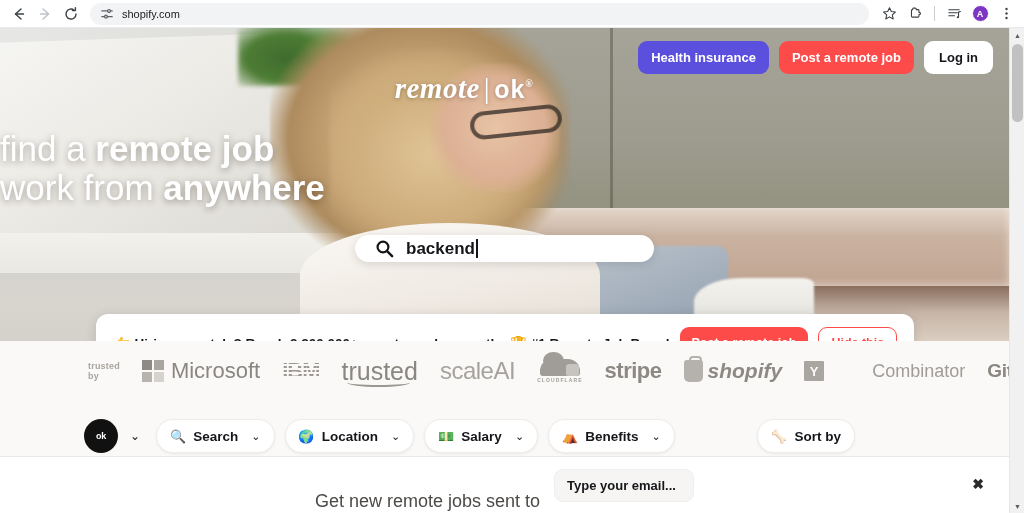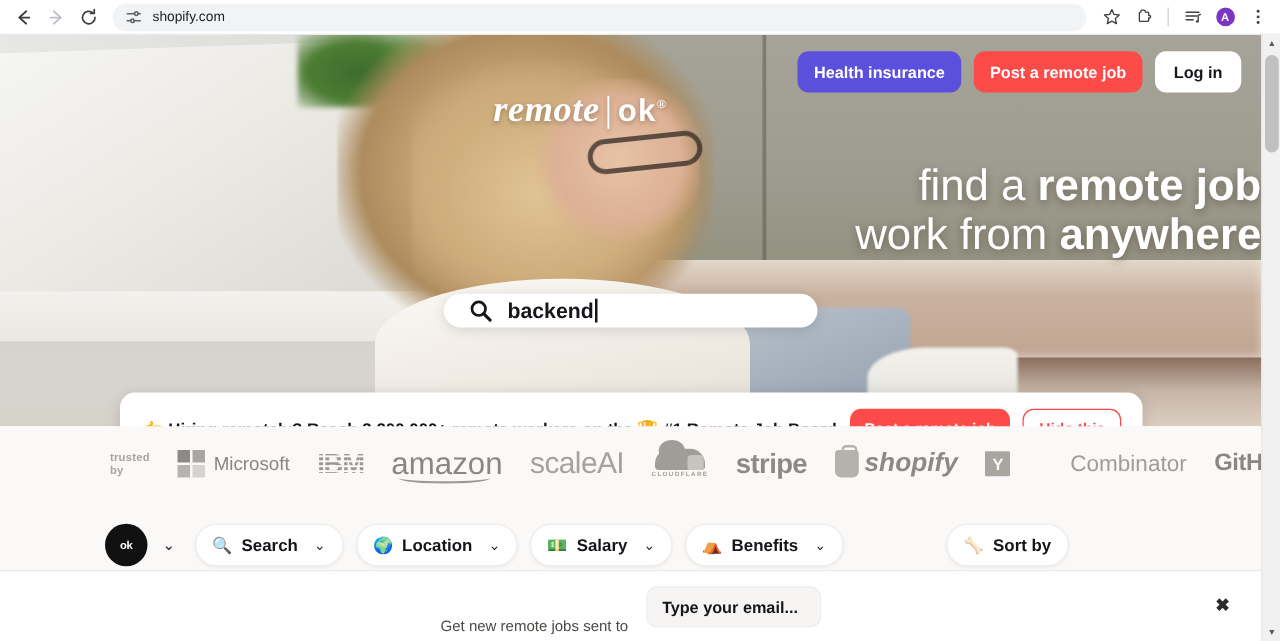--- a/index.html
+++ b/index.html
@@ -182,21 +182,21 @@
   }
   .logo .ok {
     font-family:"Liberation Sans", sans-serif;
     font-style: normal; font-size:25px; letter-spacing:1px;
   }
   .logo .sep { font-weight:300; font-style:normal; margin:0 4px; }
   .logo .reg { font-size:10px; vertical-align: super; font-style:normal; }
 
   .headline {
     position:absolute; top:101px; left:0; width:1009px;
-    text-align:right; z-index:4; color:#fff;
+    text-align:left; z-index:4; color:#fff;
     line-height: 1.12;
     text-shadow: 0 2px 7px rgba(40,30,20,.38);
   }
   .headline .l1 { font-size:35px; font-weight:300; display:block; }
   .headline .l2 { font-size:35px; font-weight:300; display:block; }
   .headline b { font-weight:bold; }
 
   .searchwrap {
     position:absolute; top:207px; left:0; width:1009px;
     display:flex; justify-content:center; z-index:4;
@@ -254,21 +254,21 @@
     font-size:9px; color:#a8a49f; font-weight:bold;
     letter-spacing:.2px;
   }
   .brand { display:flex; align-items:center; color:#a3a09b; }
   .ms-sq { display:grid; grid-template-columns:10px 10px; grid-template-rows:10px 10px; gap:2px; margin-right:7px;}
   .ms-sq i { display:block; }
   .ms-sq i:nth-child(1){background:#8d8a86;}
   .ms-sq i:nth-child(2){background:#a9a6a2;}
   .ms-sq i:nth-child(3){background:#b7b4b0;}
   .ms-sq i:nth-child(4){background:#d6d3cf;}
-  .b-ms { font-size:15px; color:#8a8782; font-family:"Liberation Sans",sans-serif; }
+  .b-ms { font-size:22px; color:#8a8782; font-family:"Liberation Sans",sans-serif; }
   .b-ibm {
     font-size:22px; font-weight:bold; letter-spacing:-1px;
     color:#9b9893; font-family:"Liberation Sans",sans-serif;
     background: repeating-linear-gradient(180deg,#9b9893 0 2px, #fbf9f7 2px 4px);
     -webkit-background-clip: text; background-clip:text; color:transparent;
   }
   .b-amazon { font-size:25px; color:#8a8782; font-family:"Liberation Sans",sans-serif; position:relative;}
   .b-amazon:after{
     content:""; position:absolute; left:6px; bottom:-1px; width:82%; height:7px;
     border-bottom:2.5px solid #9b9893; border-radius:0 0 50% 50%;
@@ -351,21 +351,21 @@
 
   
   .subfooter {
     position:absolute; left:0; bottom:0;
     width:1009px; height:57px;
     background:#fff;
     border-top:1px solid #eceae8;
     display:flex; align-items:center; justify-content:center;
     gap:14px; z-index:9;
   }
-  .sub-label { font-size:12px; color:#4c4a47;margin-top:32px; }
+  .sub-label { font-size:18px; color:#4c4a47;margin-top:32px; }
   .email-input {
     width:140px; height:33px; border-radius:9px;
     background:#f7f5f3; border:1px solid #f0eeec;
     padding:0 12px; font-size:13px; font-weight:bold; color:#15161a;
     font-family:"Liberation Sans", sans-serif;
   }
   .email-input::placeholder { color:#15161a; font-weight:bold; opacity:1; }
   .btn-subscribe {
     background:#fc4b49; color:#fff; font-size:13.5px; font-weight:bold;
     padding:9px 16px; border-radius:9px;
@@ -535,21 +535,21 @@
           <i></i>
         </span>
       <span class="b-ms">Microsoft</span>
     </span>
 
     <span class="brand">
       <span class="b-ibm">IBM</span>
     </span>
 
     <span class="brand">
-      <span class="b-amazon">amazon</span>
+      <span class="b-amazon">trusted</span>
     </span>
 
     <span class="brand">
       <span class="b-scale">scaleAI</span>
     </span>
 
     <span class="brand b-cf">
       <span class="cf-cloud"></span>
       <span class="cf-word">CLOUDFLARE</span>
     </span>

